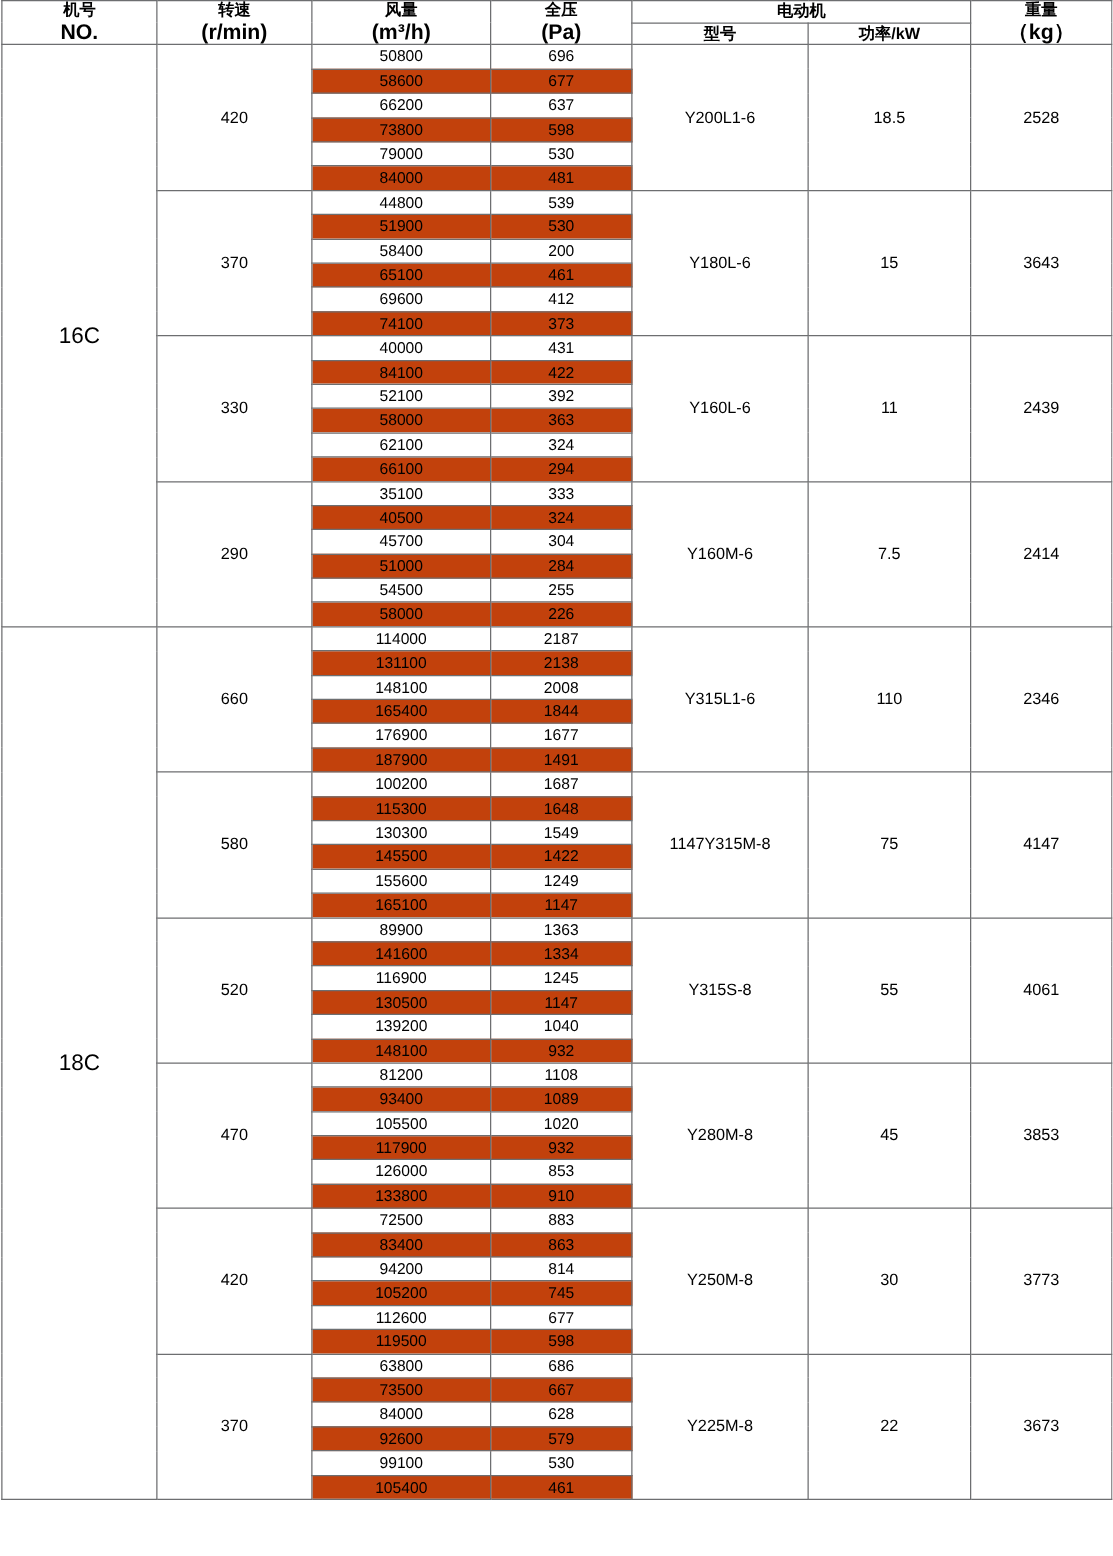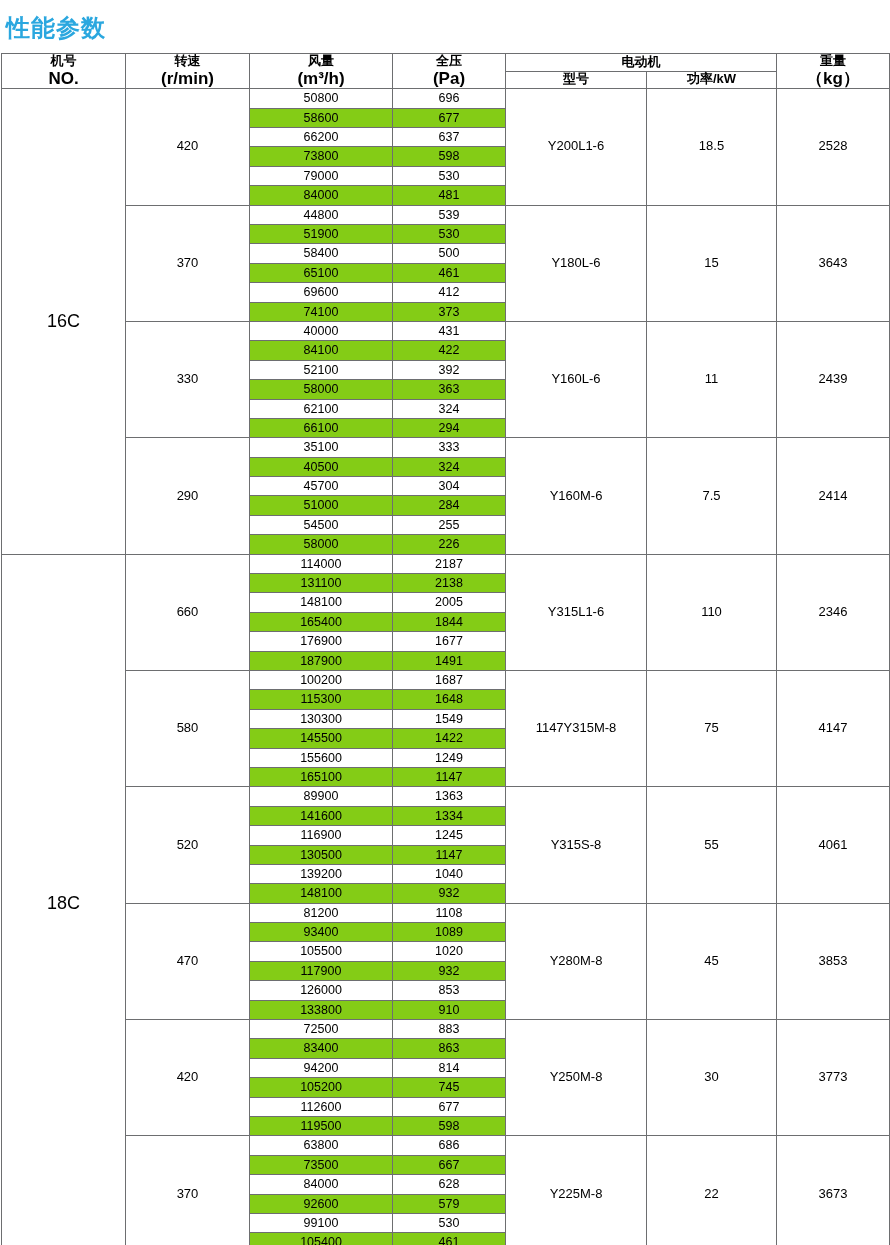--- a/index.html
+++ b/index.html
@@ -59,40 +59,39 @@
     font-size: 18px;
   }
   td.speed-cell {
     font-size: 13px;
   }
   td.val {
     height: 18.4px;
     font-size: 12.5px;
   }
   td.val.alt {
-    background: #84cc16;
+    background: #c2410c;
   }
   td.motor-model, td.motor-power, td.weight {
     font-size: 13px;
   }
   
   col.c-no     { width: 124px; }
   col.c-speed  { width: 124px; }
   col.c-flow   { width: 143px; }
   col.c-press  { width: 113px; }
   col.c-model  { width: 141px; }
   col.c-power  { width: 130px; }
   col.c-weight { width: 113px; }
 </style>
 </head>
 <body>
 
 <div class="page">
 
-  <h1 class="page-title">性能参数</h1>
 
   <table class="perf">
     <colgroup>
       <col class="c-no">
         <col class="c-speed">
         <col class="c-flow">
         <col class="c-press">
       <col class="c-model">
         <col class="c-power">
         <col class="c-weight">
@@ -163,21 +162,21 @@
           <td class="motor-model" rowspan="6">Y180L-6</td>
           <td class="motor-power" rowspan="6">15</td>
           <td class="weight" rowspan="6">3643</td>
         </tr>
         <tr>
           <td class="val alt">51900</td>
           <td class="val alt">530</td>
         </tr>
         <tr>
           <td class="val">58400</td>
-          <td class="val">500</td>
+          <td class="val">200</td>
         </tr>
         <tr>
           <td class="val alt">65100</td>
           <td class="val alt">461</td>
         </tr>
         <tr>
           <td class="val">69600</td>
           <td class="val">412</td>
         </tr>
         <tr>
@@ -248,21 +247,21 @@
           <td class="motor-model" rowspan="6">Y315L1-6</td>
           <td class="motor-power" rowspan="6">110</td>
           <td class="weight" rowspan="6">2346</td>
         </tr>
         <tr>
           <td class="val alt">131100</td>
           <td class="val alt">2138</td>
         </tr>
         <tr>
           <td class="val">148100</td>
-          <td class="val">2005</td>
+          <td class="val">2008</td>
         </tr>
         <tr>
           <td class="val alt">165400</td>
           <td class="val alt">1844</td>
         </tr>
         <tr>
           <td class="val">176900</td>
           <td class="val">1677</td>
         </tr>
         <tr>

